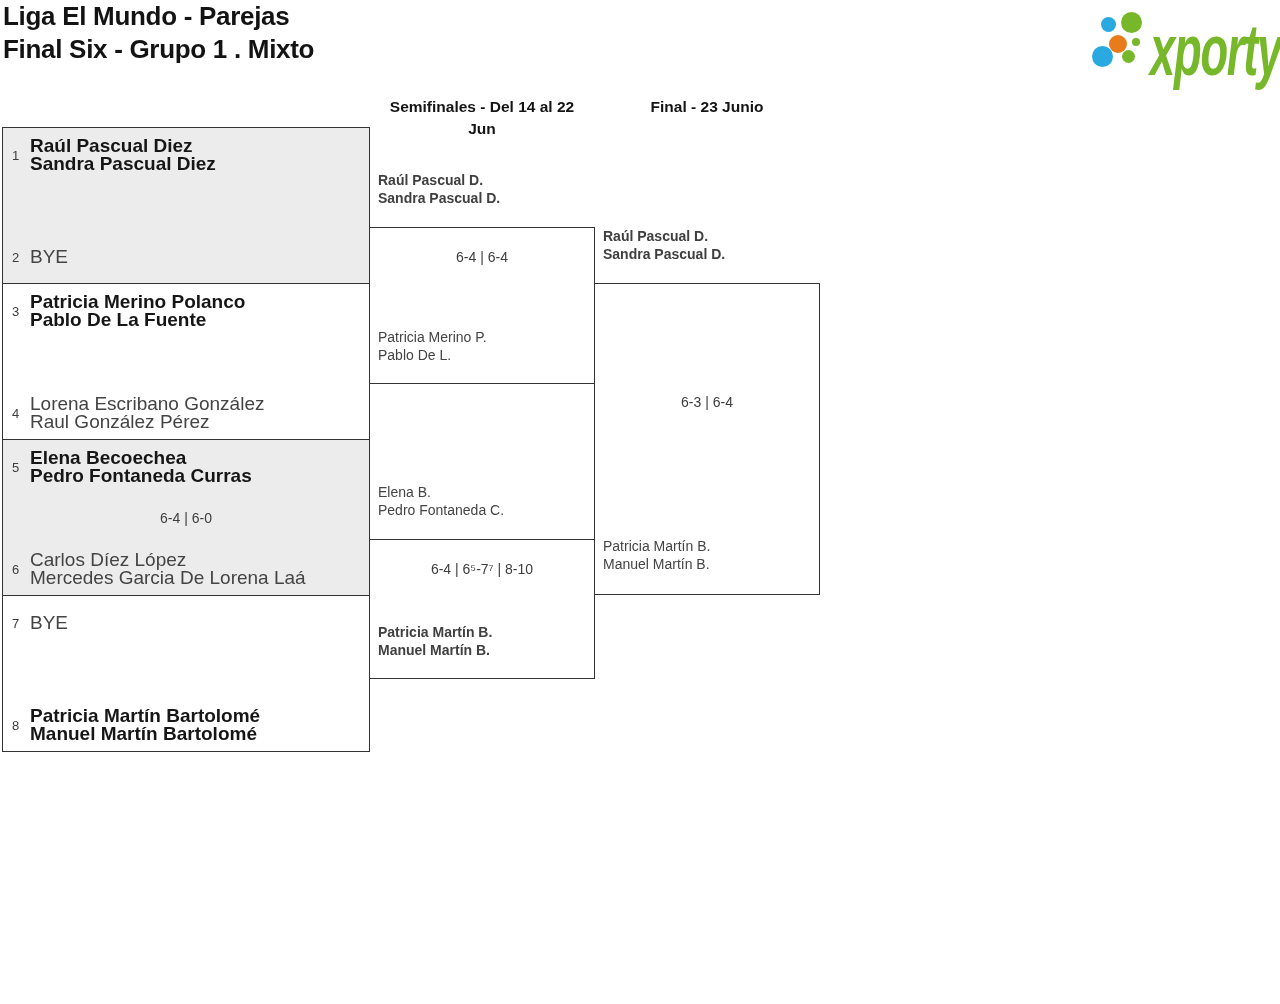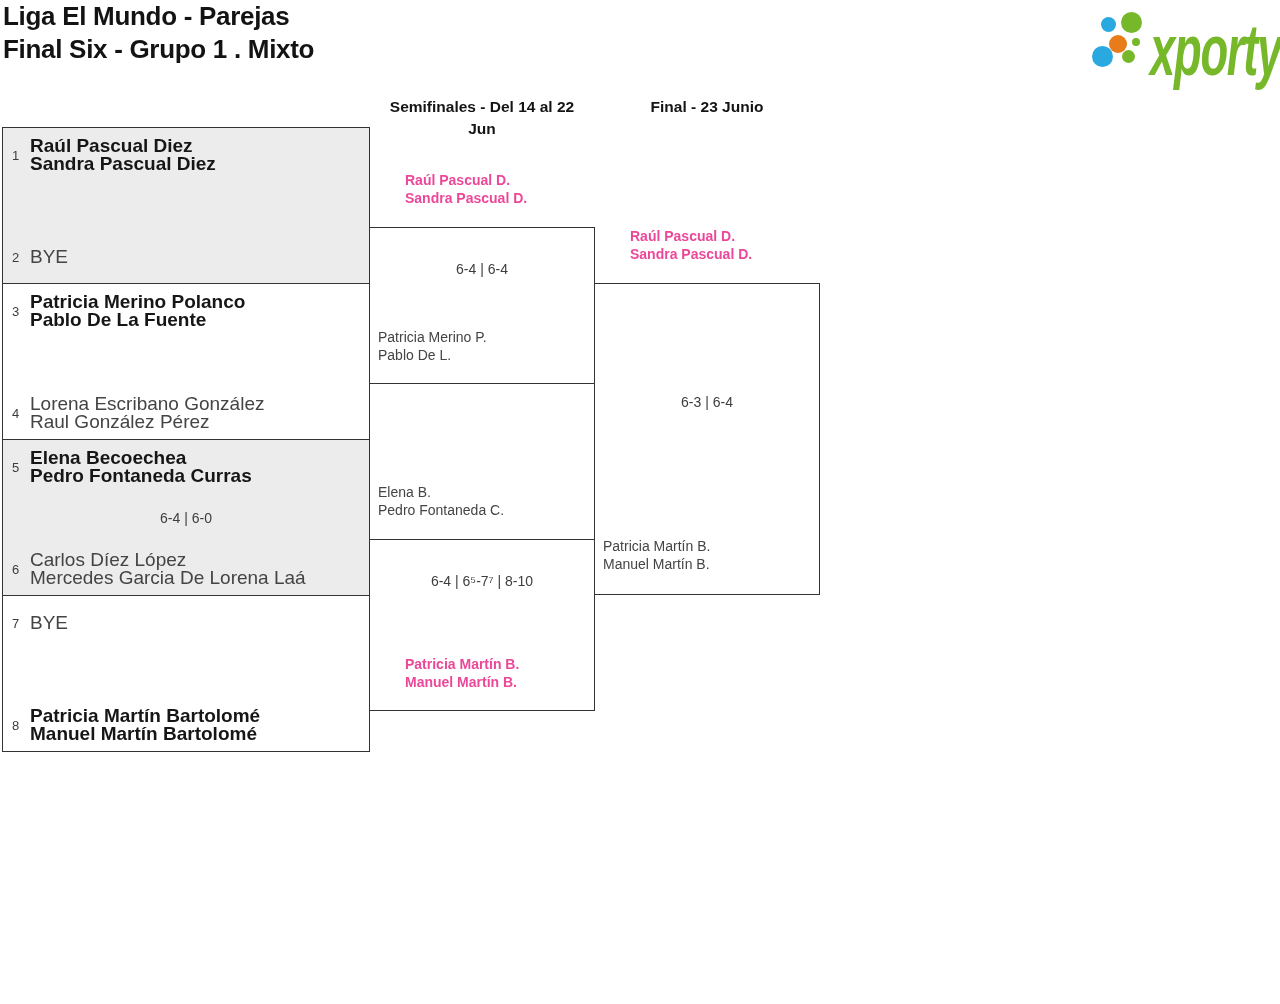--- a/index.html
+++ b/index.html
@@ -29,37 +29,37 @@
   .hdr-qf{left:2px;width:367px;}
   .hdr-sf{left:374px;width:216px;}
   .hdr-f{left:594px;width:226px;}
 
   
   .box{position:absolute;border:1px solid #333;box-sizing:border-box;background:#fff;}
   .box.gray{background:#ececec;}
   .qf{left:2px;width:368px;height:157px;}
   .qf1{top:127px;} .qf2{top:283px;} .qf3{top:439px;} .qf4{top:595px;}
   .sf1{left:369px;top:227px;width:226px;height:157px;}
-  .sf2{left:369px;top:539px;width:226px;height:172px;}
+  .sf2{left:369px;top:539px;width:226px;height:140px;}
   .final-box{left:594px;top:283px;width:226px;height:312px;}
 
   .team-row{position:absolute;left:5px;right:6px;height:36px;display:flex;align-items:center;}
   .team-row.top{top:9px;}
   .team-row.bottom{bottom:8px;}
   .seed{width:15px;flex:none;margin-right:7px;text-align:center;font-size:13px;color:#3d3d3d;}
   .team-names{font-size:19px;line-height:18px;color:#444;}
   .team-names.bold{font-weight:700;color:#161616;}
 
   .score{position:absolute;left:0;width:100%;text-align:center;font-size:14px;color:#3d3d3d;}
   .qf .score{top:50%;transform:translateY(-50%);}
-  .sf1 .score, .sf2 .score{top:33px;}
+  .sf1 .score, .sf2 .score{top:21px;}
   .final-box .score{top:110px;}
 
   .pair-label{position:absolute;left:8px;font-size:14px;line-height:18px;color:#444;white-space:nowrap;}
-  .pair-label.bold{font-weight:700;color:#ec4899;margin-left:27px;}
+  .pair-label.bold{font-weight:700;color:#404040;}
   .label-top{bottom:calc(100% + 21px);}
   .sf1 .label-bottom, .sf2 .label-bottom{bottom:19px;}
   .final-box .label-bottom{bottom:21px;}
 </style>
 </head>
 <body>
 
 <div class="canvas">
 
   <div class="page-title">

